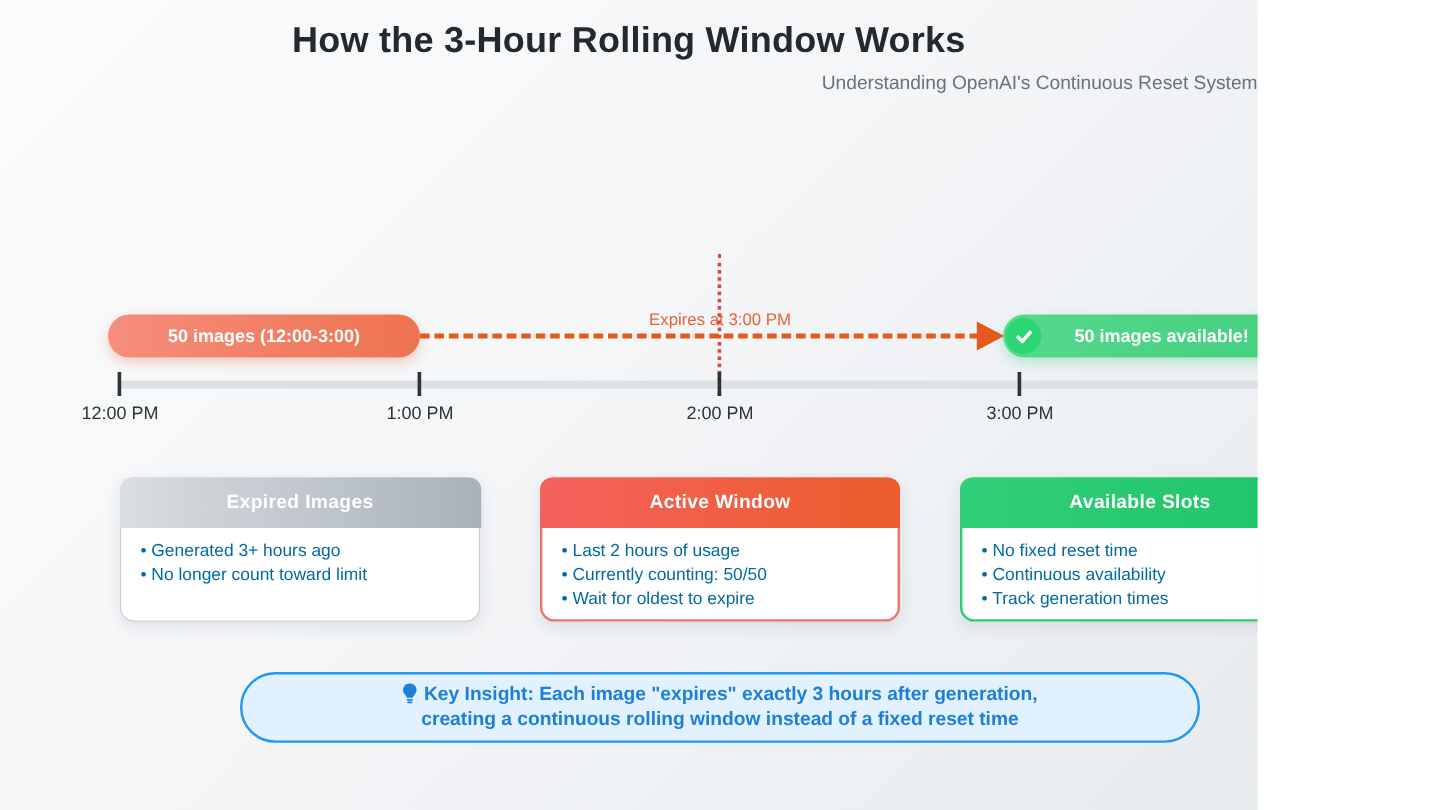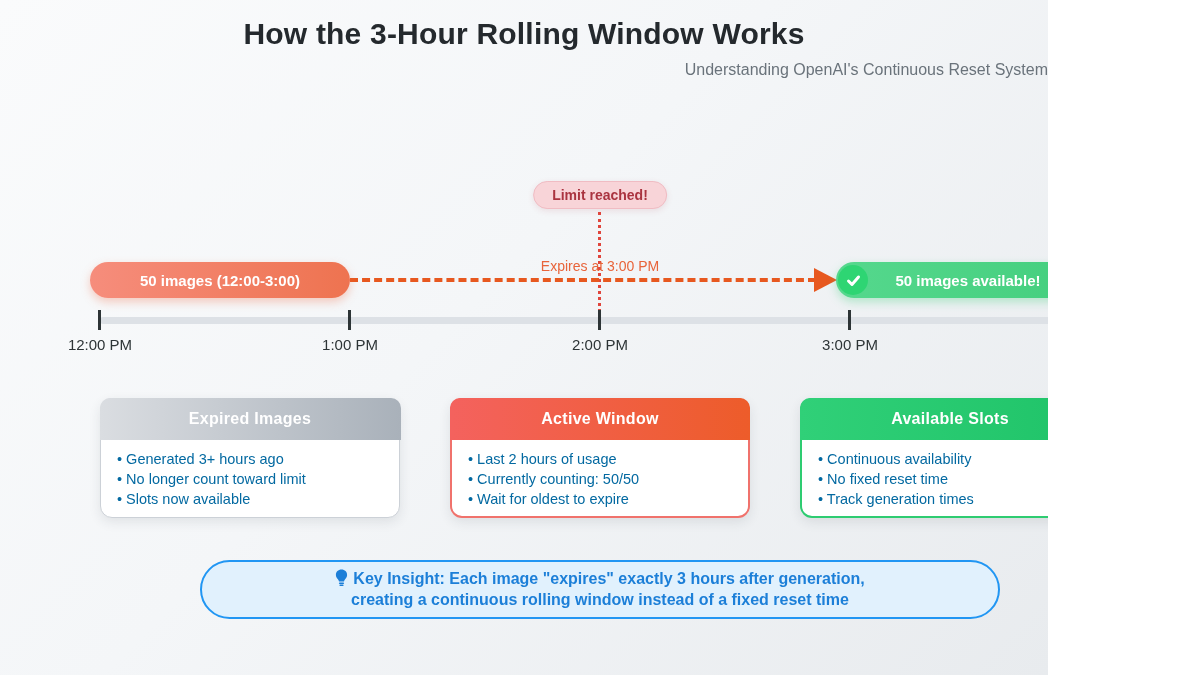--- a/index.html
+++ b/index.html
@@ -125,21 +125,20 @@
   .bulb-icon { display:inline-flex; margin-top:-2px; }
 </style>
 </head>
 <body>
 
 <div class="stage">
 
   <div class="page-title">How the 3-Hour Rolling Window Works</div>
   <div class="page-subtitle">Understanding OpenAI's Continuous Reset System</div>
 
-  <div class="limit-badge">Limit reached!</div>
   <div class="limit-connector"></div>
 
   <div class="expires-label">Expires at 3:00 PM</div>
   <div class="expiry-dash"></div>
   <div class="expiry-arrowhead"></div>
 
   <div class="pill pill-expired">
     <span>50 images (12:00-3:00)</span>
   </div>
   <div class="pill pill-available">
@@ -161,38 +160,37 @@
   <div class="tick-label" style="left:280px">1:00 PM</div>
   <div class="tick-label" style="left:530px">2:00 PM</div>
   <div class="tick-label" style="left:780px">3:00 PM</div>
   <div class="tick-label" style="left:1030px">4:00 PM</div>
 
   <div class="card card-expired">
     <div class="card-header">Expired Images</div>
     <div class="card-body">
       <div class="card-item">Generated 3+ hours ago</div>
       <div class="card-item">No longer count toward limit</div>
-      <div class="card-item">Slots now available</div>
     </div>
   </div>
 
   <div class="card card-active">
     <div class="card-header">Active Window</div>
     <div class="card-body">
       <div class="card-item">Last 2 hours of usage</div>
       <div class="card-item">Currently counting: 50/50</div>
       <div class="card-item">Wait for oldest to expire</div>
     </div>
   </div>
 
   <div class="card card-available">
     <div class="card-header">Available Slots</div>
     <div class="card-body">
+      <div class="card-item">No fixed reset time</div>
       <div class="card-item">Continuous availability</div>
-      <div class="card-item">No fixed reset time</div>
       <div class="card-item">Track generation times</div>
     </div>
   </div>
 
   <div class="insight-box">
     <div class="insight-line">
       <span class="bulb-icon">
         <svg width="13" height="18" viewBox="0 0 13 18">
             <path d="M6.5 0.5 C3.2 0.5 0.9 2.9 0.9 5.9 c0 1.8 0.9 3.1 1.8 4.1 0.7 0.8 1.2 1.6 1.3 2.5 h5 c0.1 -0.9 0.6 -1.7 1.3 -2.5 0.9 -1 1.8 -2.3 1.8 -4.1 C12.1 2.9 9.8 0.5 6.5 0.5 Z" fill="#1c7fd8"></path>
             <rect x="3.9" y="13.4" width="5.2" height="1.6" rx="0.8" fill="#1c7fd8"></rect>

